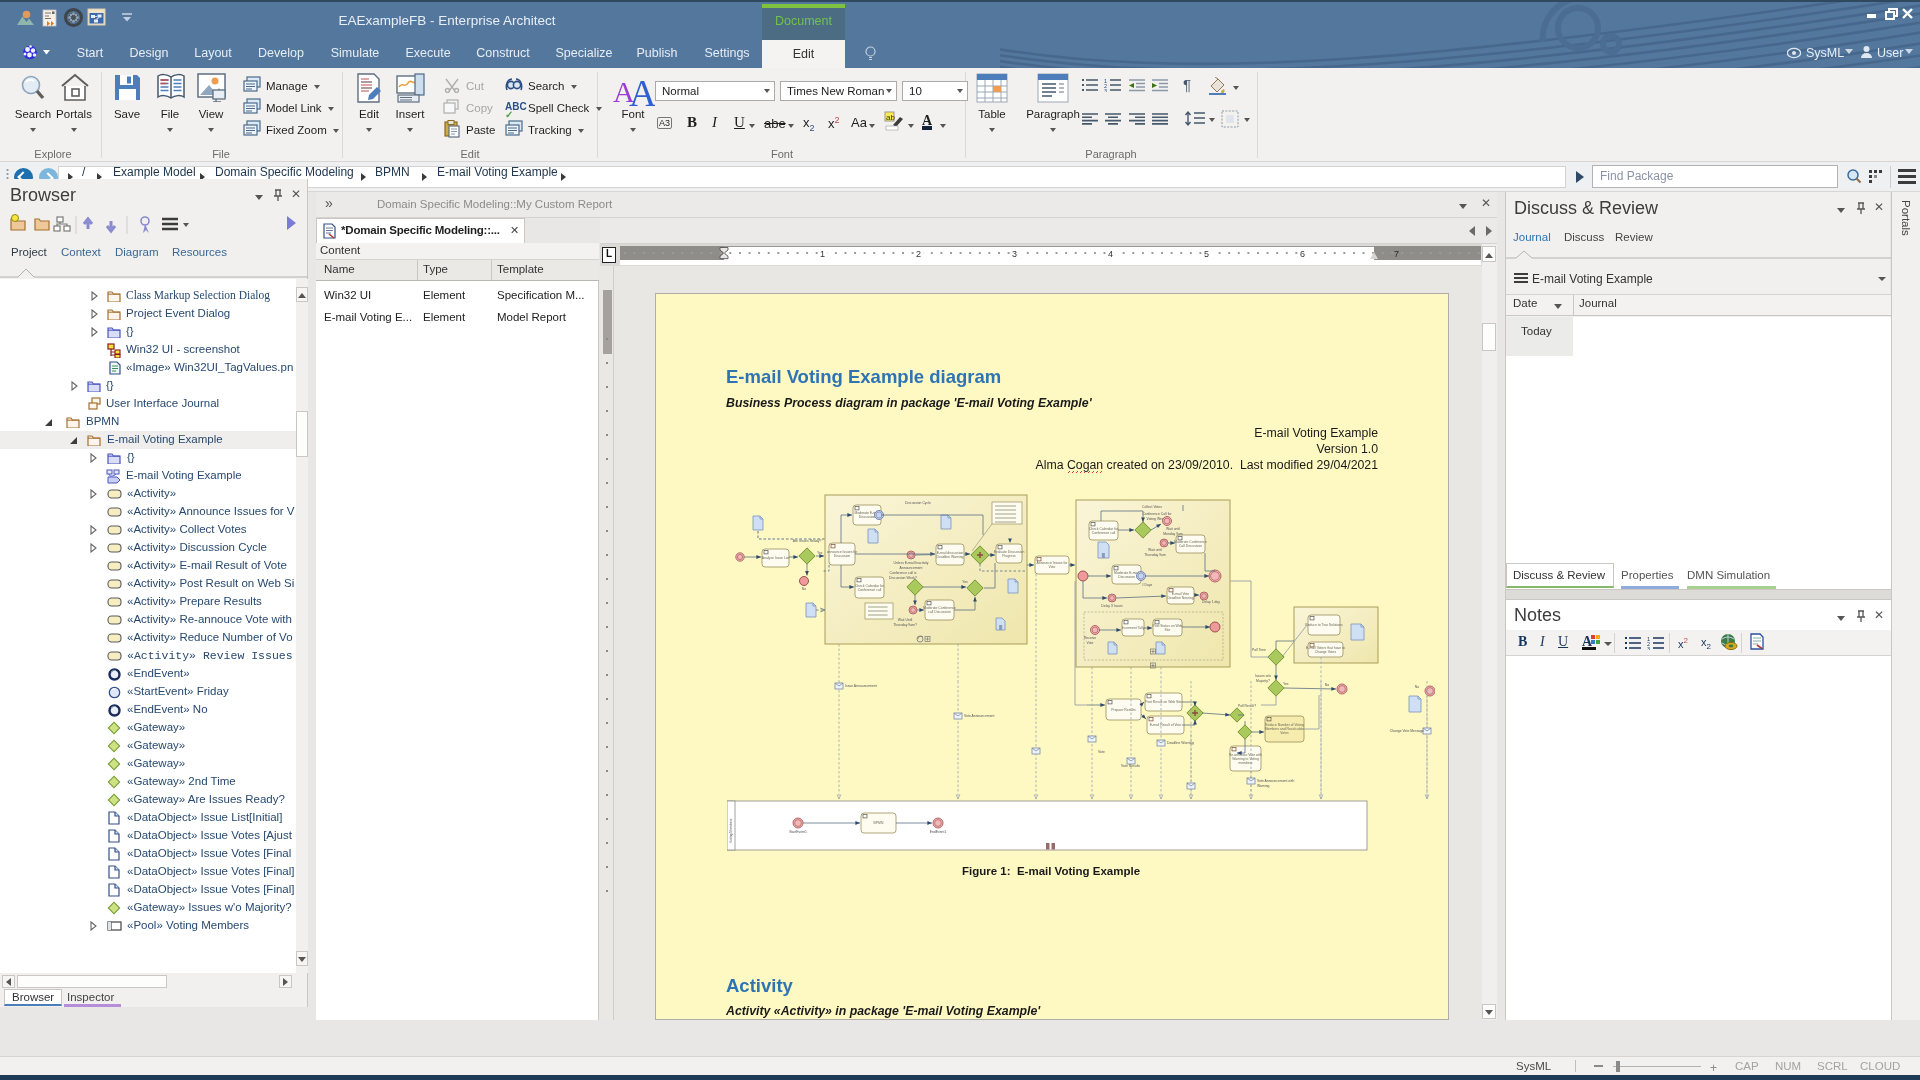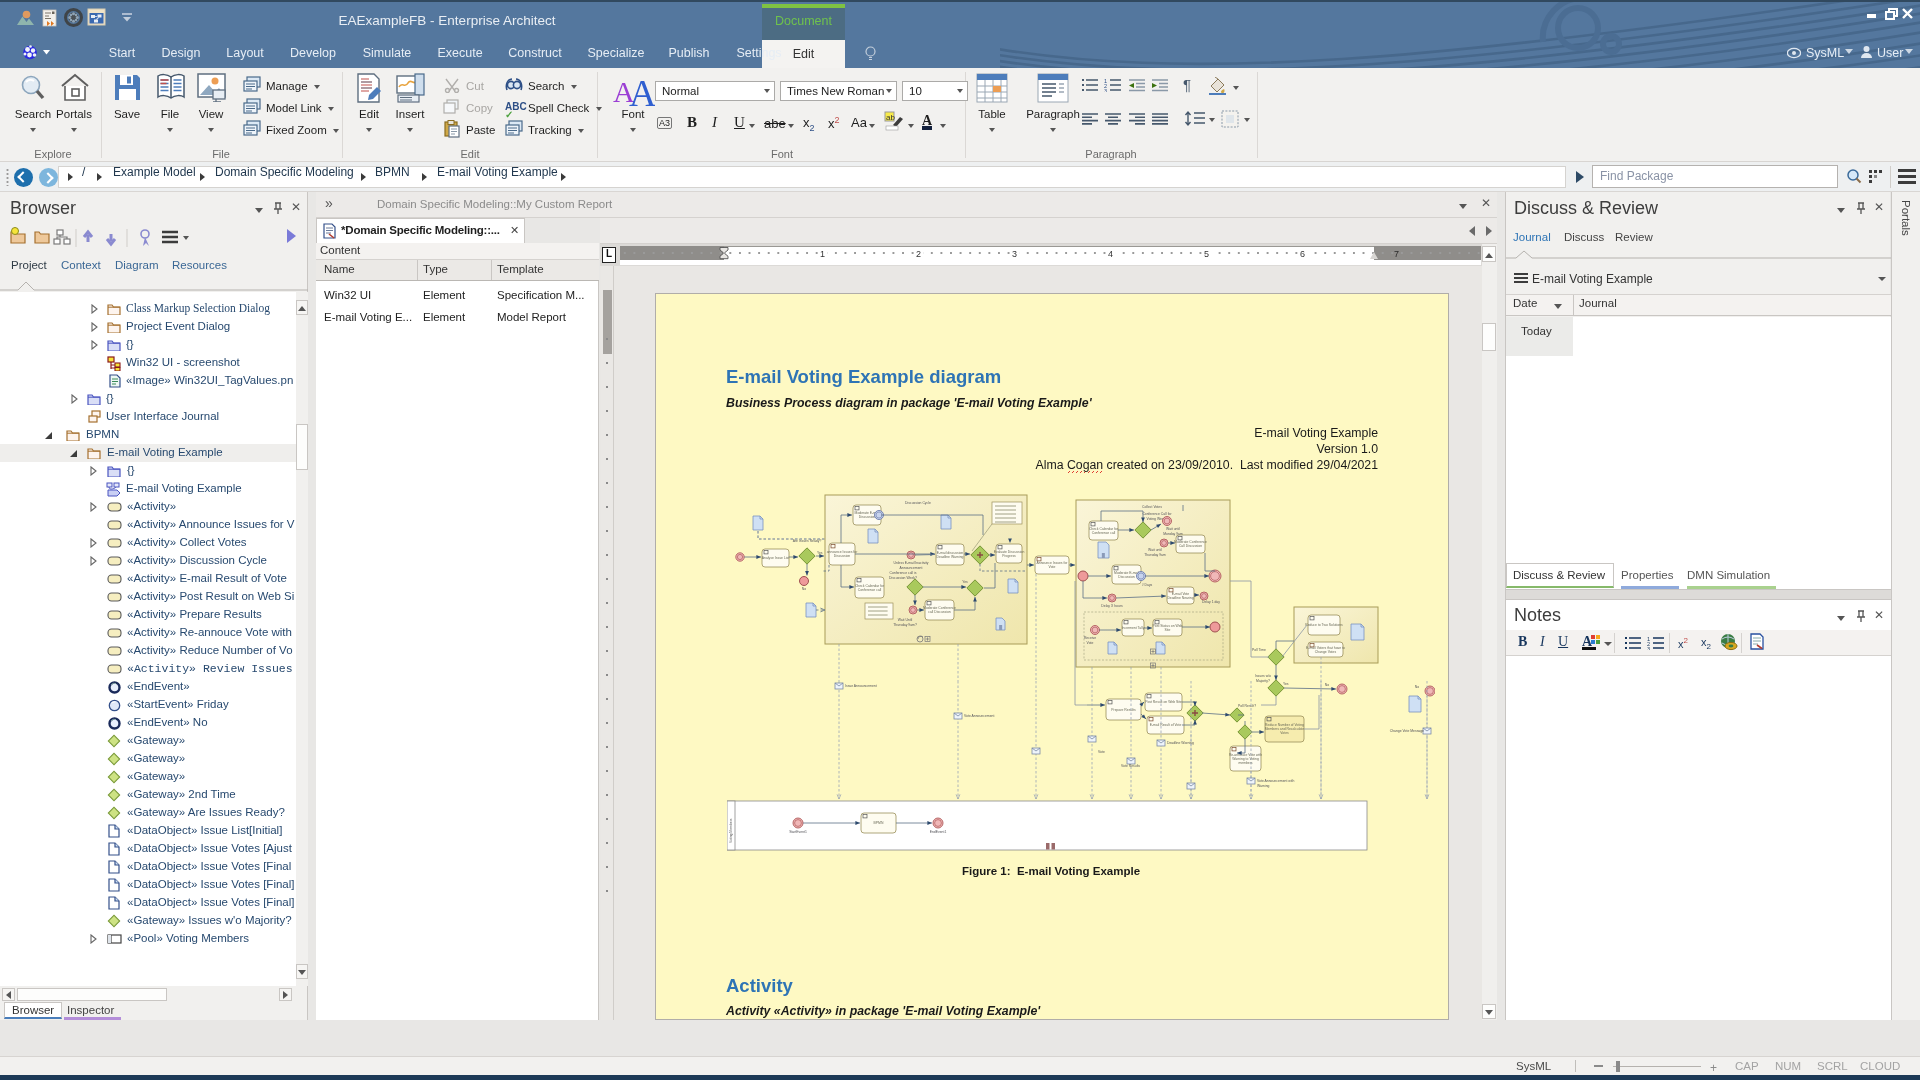--- a/index.html
+++ b/index.html
@@ -2,21 +2,21 @@
 <html><head>
 <meta charset="utf-8">
 <style>
 * { margin:0; padding:0; box-sizing:border-box; }
 html,body { width:1920px; height:1080px; overflow:hidden; font-family:"Liberation Sans", sans-serif; }
 #app { position:relative; width:1920px; height:1080px; background:#e8e7e5; }
 .abs { position:absolute; }
 
 #titlebar { position:absolute; left:0; top:0; width:1920px; height:68px; background:#54779e; border-top:2px solid #31495f; }
 #titletext { position:absolute; left:0; top:13px; width:894px; text-align:center; color:#e9eef4; font-size:13.5px; }
-.menuitem { position:absolute; top:46px; color:#e6edf5; font-size:12.5px; transform:translateX(-50%);margin-left:32px; }
+.menuitem { position:absolute; top:46px; color:#e6edf5; font-size:12.5px; transform:translateX(-50%); }
 #doctab { position:absolute; left:762px; top:8px; width:83px; height:32px; background:#4c6c83; }
 #doctabgreen { position:absolute; left:762px; top:4px; width:83px; height:4px; background:#7fc242; }
 #edittab { position:absolute; left:762px; top:40px; width:83px; height:28px; background:#f4f3f1; }
 #edittab span { position:absolute; width:83px; top:7px; text-align:center; color:#333; font-size:12.5px; }
 
 #ribbon { position:absolute; left:0; top:68px; width:1920px; height:94px; background:#f2f1ef; border-bottom:1px solid #d8d5d2; }
 .rsep { position:absolute; top:4px; width:1px; height:86px; background:#dbd8d5; }
 .rlabel { position:absolute; top:80px; font-size:11px; color:#6b6b6b; transform:translateX(-50%); }
 .rbig { position:absolute; top:40px; font-size:11.5px; color:#1e1e1e; transform:translateX(-50%); }
 .rrow { position:absolute; font-size:11.5px; color:#1e1e1e; }
@@ -26,21 +26,21 @@
 .combo { position:absolute; top:13px; height:20px; background:#fff; border:1px solid #abaaa8; font-size:11.5px; color:#222; line-height:18px; padding-left:6px; }
 .combo .cc { position:absolute; right:4px; top:7px; }
 
 #crumb { position:absolute; left:0; top:162px; width:1920px; height:30px; background:#eef0f1; border-bottom:1px solid #d9d6d3; }
 #crumbbox { position:absolute; left:58px; top:4px; width:1508px; height:22px; background:#fff; border:1px solid #d5d3d0; }
 .crumbtxt { position:absolute; top:3px; font-size:12px; color:#21384f; }
 .barrow { position:absolute; width:0; height:0; border-top:4px solid transparent; border-bottom:4px solid transparent; border-left:5px solid #3a3a3a; }
 
 .paneltitle { font-size:18px; color:#3d3d3d; }
 
-#browser { position:absolute; left:0; top:192px; width:308px; height:828px; background:#f1f0ee; border-right:1px solid #c9c6c3; }
+#browser { position:absolute; left:0; top:179px; width:308px; height:828px; background:#f1f0ee; border-right:1px solid #c9c6c3; }
 #tree { position:absolute; left:0; top:100px; width:296px; height:694px; background:#fff; overflow:hidden; }
 .trow { position:absolute; left:0; width:296px; height:18px; }
 .trow .txt { position:absolute; top:2px; font-size:11.5px; color:#27496f; white-space:nowrap; }
 
 #ctphead { position:absolute; left:316px; top:192px; width:1181px; height:26px; background:#eceae8; border-bottom:1px solid #d5d2cf; }
 #ctab { position:absolute; left:316px; top:218px; width:209px; height:25px; background:#fff; border:1px solid #c9c6c3; border-bottom:none; }
 #content { position:absolute; left:316px; top:243px; width:283px; height:777px; background:#fff; border-right:1px solid #c9c6c3; }
 
 #docarea { position:absolute; left:600px; top:218px; width:897px; height:802px; background:#e9e7e4; }
 #page { position:absolute; left:55px; top:75px; width:794px; height:727px; background:#fef9c3; border:1px solid #b0ada9; }

